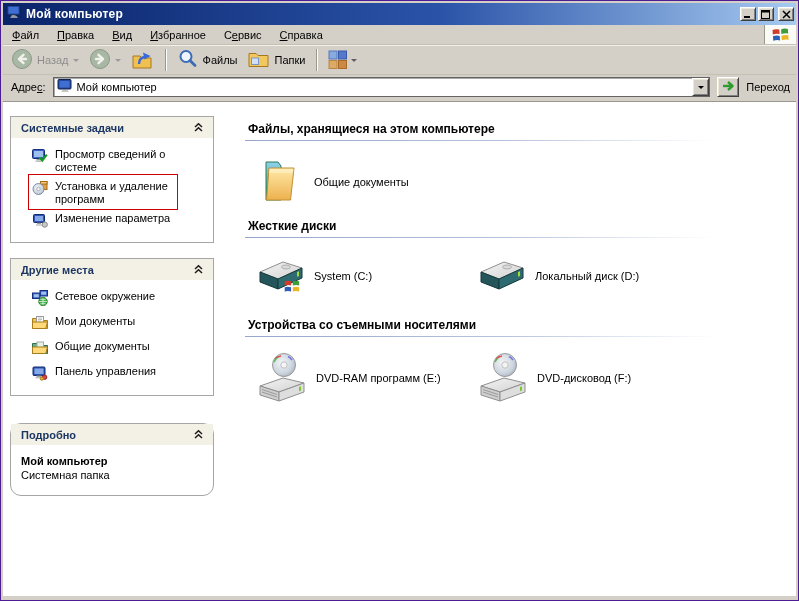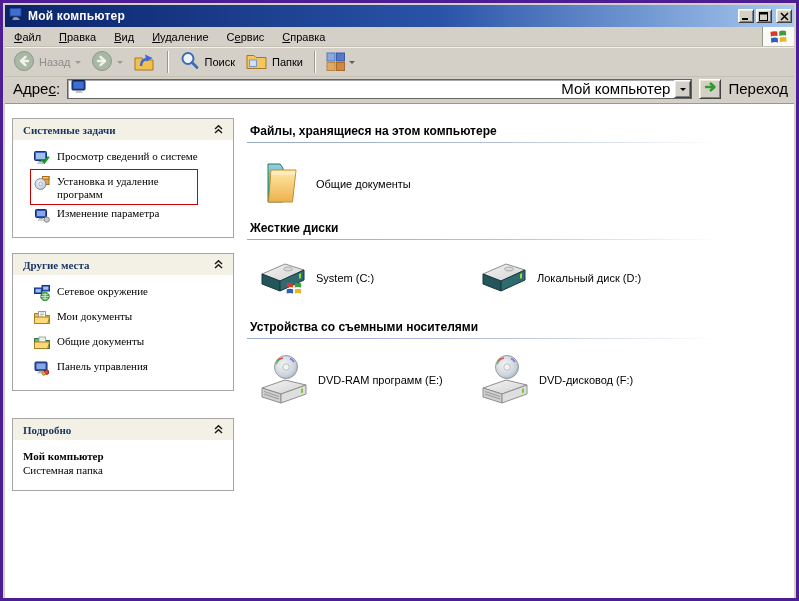--- a/index.html
+++ b/index.html
@@ -1,17 +1,17 @@
 <!DOCTYPE html>
 <html><head>
 <meta charset="utf-8">
 <style>
   * { box-sizing: border-box; margin: 0; padding: 0; }
   body { background:#808080; font-family:"Liberation Sans", sans-serif; }
-  .window { width:799px; height:601px; background:#d4d0c8; border:3px solid #4c1d95;
+  .window { width:799px; height:601px; background:#d4d0c8; border:1px solid #4c1d95;
             padding:2px; position:relative; }
 
   
   .titlebar { height:22px; background:linear-gradient(90deg,#0a246a 0%,#2a53a8 55%,#a6caf0 100%);
               display:flex; align-items:center; padding:0 2px 0 3px; gap:4px; }
   .titlebar .t-text { flex:1; color:#fff; font-weight:bold; font-size:12px; letter-spacing:.2px;
                       white-space:nowrap; overflow:hidden; }
   .t-btns { display:flex; gap:2px; }
   .raised { background:#d4d0c8; border:1px solid; border-color:#ffffff #404040 #404040 #ffffff;
             box-shadow: inset 1px 1px 0 #ece9d8, inset -1px -1px 0 #808080; }
@@ -30,38 +30,38 @@
   .toolbar { height:30px; display:flex; align-items:center; padding:6px 4px; gap:2px; font-size:11px;
              border-bottom:1px solid #c3c0b4; border-top:1px solid #f3f1ea;text-align:right; }
   .tbtn { display:flex; align-items:center; gap:4px; padding:2px 4px; cursor:default; }
   .tbtn .lbl { color:#000; }
   .tbtn.disabled .lbl { color:#8e8e8e; }
   .caret { width:0; height:0; border:3.5px solid transparent; border-top-color:#5e5e5e; margin-top:4px; }
   .tbtn.disabled .caret { border-top-color:#9a9a9a; }
   .tool-sep { width:1px; height:22px; background:#9a988c; box-shadow:1px 0 0 #ffffff; margin:0 5px; }
 
   
-  .addressbar { height:26px; display:flex; align-items:center; padding:0 6px 3px 8px; gap:7px; font-size:15px;text-align:right; }
+  .addressbar { height:26px; display:flex; align-items:center; padding:0 6px 3px 8px; gap:7px; font-size:11px; }
   .addr-label u { text-decoration:underline; }
   .addr-combo { flex:1; height:20px; background:#fff; border:1px solid #646464;
                 box-shadow: inset 1px 1px 0 #a8a8a8; display:flex; align-items:center; gap:4px; padding-left:3px; }
   .addr-value { flex:1; }
   .addr-drop { width:17px; height:18px; display:flex; align-items:center; justify-content:center; cursor:default; }
   .drop-tri { width:0; height:0; border:3.5px solid transparent; border-top-color:#000; margin-top:4px; }
   .go-btn { width:22px; height:20px; display:flex; align-items:center; justify-content:center; cursor:default; }
 
   
   .content { height:495px; background:#ffffff; position:relative; overflow:hidden;
              border-top:1px solid #9a988c; }
 
   
-  .sidebar { position:absolute; left:7px; top:14px; width:222px;font-family:Liberation Serif, serif; }
+  .sidebar { position:absolute; left:7px; top:14px; width:204px; }
   .panel { border:1px solid #a6a6a6; background:#fff; }
   .panel + .panel { margin-top:15px; }
-  .panel.gap-lg { margin-top:27px; }
+  .panel.gap-lg { margin-top:27px;border-radius:11px; }
   .panel-h { height:21px; background:#f3f1e6; display:flex; align-items:center; justify-content:space-between;
              padding:0 8px 0 10px; font-size:11px; font-weight:bold; color:#1c3663; cursor:pointer; }
   .panel-b { padding:7px 2px 8px 0; font-size:11px; color:#000; }
   .task-item { position:relative; display:flex; align-items:flex-start; gap:7px;
                padding:3px 4px 3px 21px; line-height:13px; cursor:pointer; }
   .task-item svg { flex-shrink:0; margin-top:0; }
   .task-label { max-width:150px; }
   .red-frame { position:absolute; left:17px; right:33px; top:-3px; bottom:-1px;
                border:1px solid #cc0000; pointer-events:none; }
   .details-body { padding:9px 10px 13px; font-size:11px; line-height:14px; }
@@ -140,21 +140,21 @@
     <span class="menu-item">
         <span><span></span><u>Ф</u><span>айл</span></span>
       </span>
     <span class="menu-item">
         <span><span></span><u>П</u><span>равка</span></span>
       </span>
     <span class="menu-item">
         <span><span></span><u>В</u><span>ид</span></span>
       </span>
     <span class="menu-item">
-        <span><span></span><u>И</u><span>удаление</span></span>
+        <span><span></span><u>И</u><span>збранное</span></span>
       </span>
     <span class="menu-item">
         <span><span>С</span><u>е</u><span>рвис</span></span>
       </span>
     <span class="menu-item">
         <span><span></span><u>С</u><span>правка</span></span>
       </span>
     <span class="menu-logo">
       <svg width="19" height="19" viewBox="0 0 21 21">
           <g transform="rotate(-4 10 10)">
@@ -191,21 +191,21 @@
             <path d="M8 16 q0 -7 7 -7" stroke="#3a68d8" stroke-width="2.4" fill="none"></path>
             <path d="M12 4.5 L19.5 8 L13.5 11.5 Z" fill="#3a68d8"></path>
           </svg></span>
     </span>
     <span class="tool-sep"></span>
     <span class="tbtn">
       <span><svg width="22" height="22">
             <circle cx="9" cy="8.5" r="5.5" fill="#eef4fc" stroke="#3b6cb4" stroke-width="2"></circle>
             <path d="M13 12.5 L18 17.5" stroke="#3b6cb4" stroke-width="2.8" stroke-linecap="round"></path>
           </svg></span>
-      <span class="lbl">Поиск</span>
+      <span class="lbl">Файлы</span>
     </span>
     <span class="tbtn">
       <span><svg width="23" height="22">
             <path d="M2 5.5 h7 l2 2 h10 v11 h-19 z" fill="#f2c85e" stroke="#a87820"></path>
             <rect x="4.5" y="10" width="7" height="6.5" fill="#cfe0f8" stroke="#7a96c8"></rect>
           </svg></span>
       <span class="lbl">Папки</span>
     </span>
     <span class="tool-sep"></span>
     <span class="tbtn">

